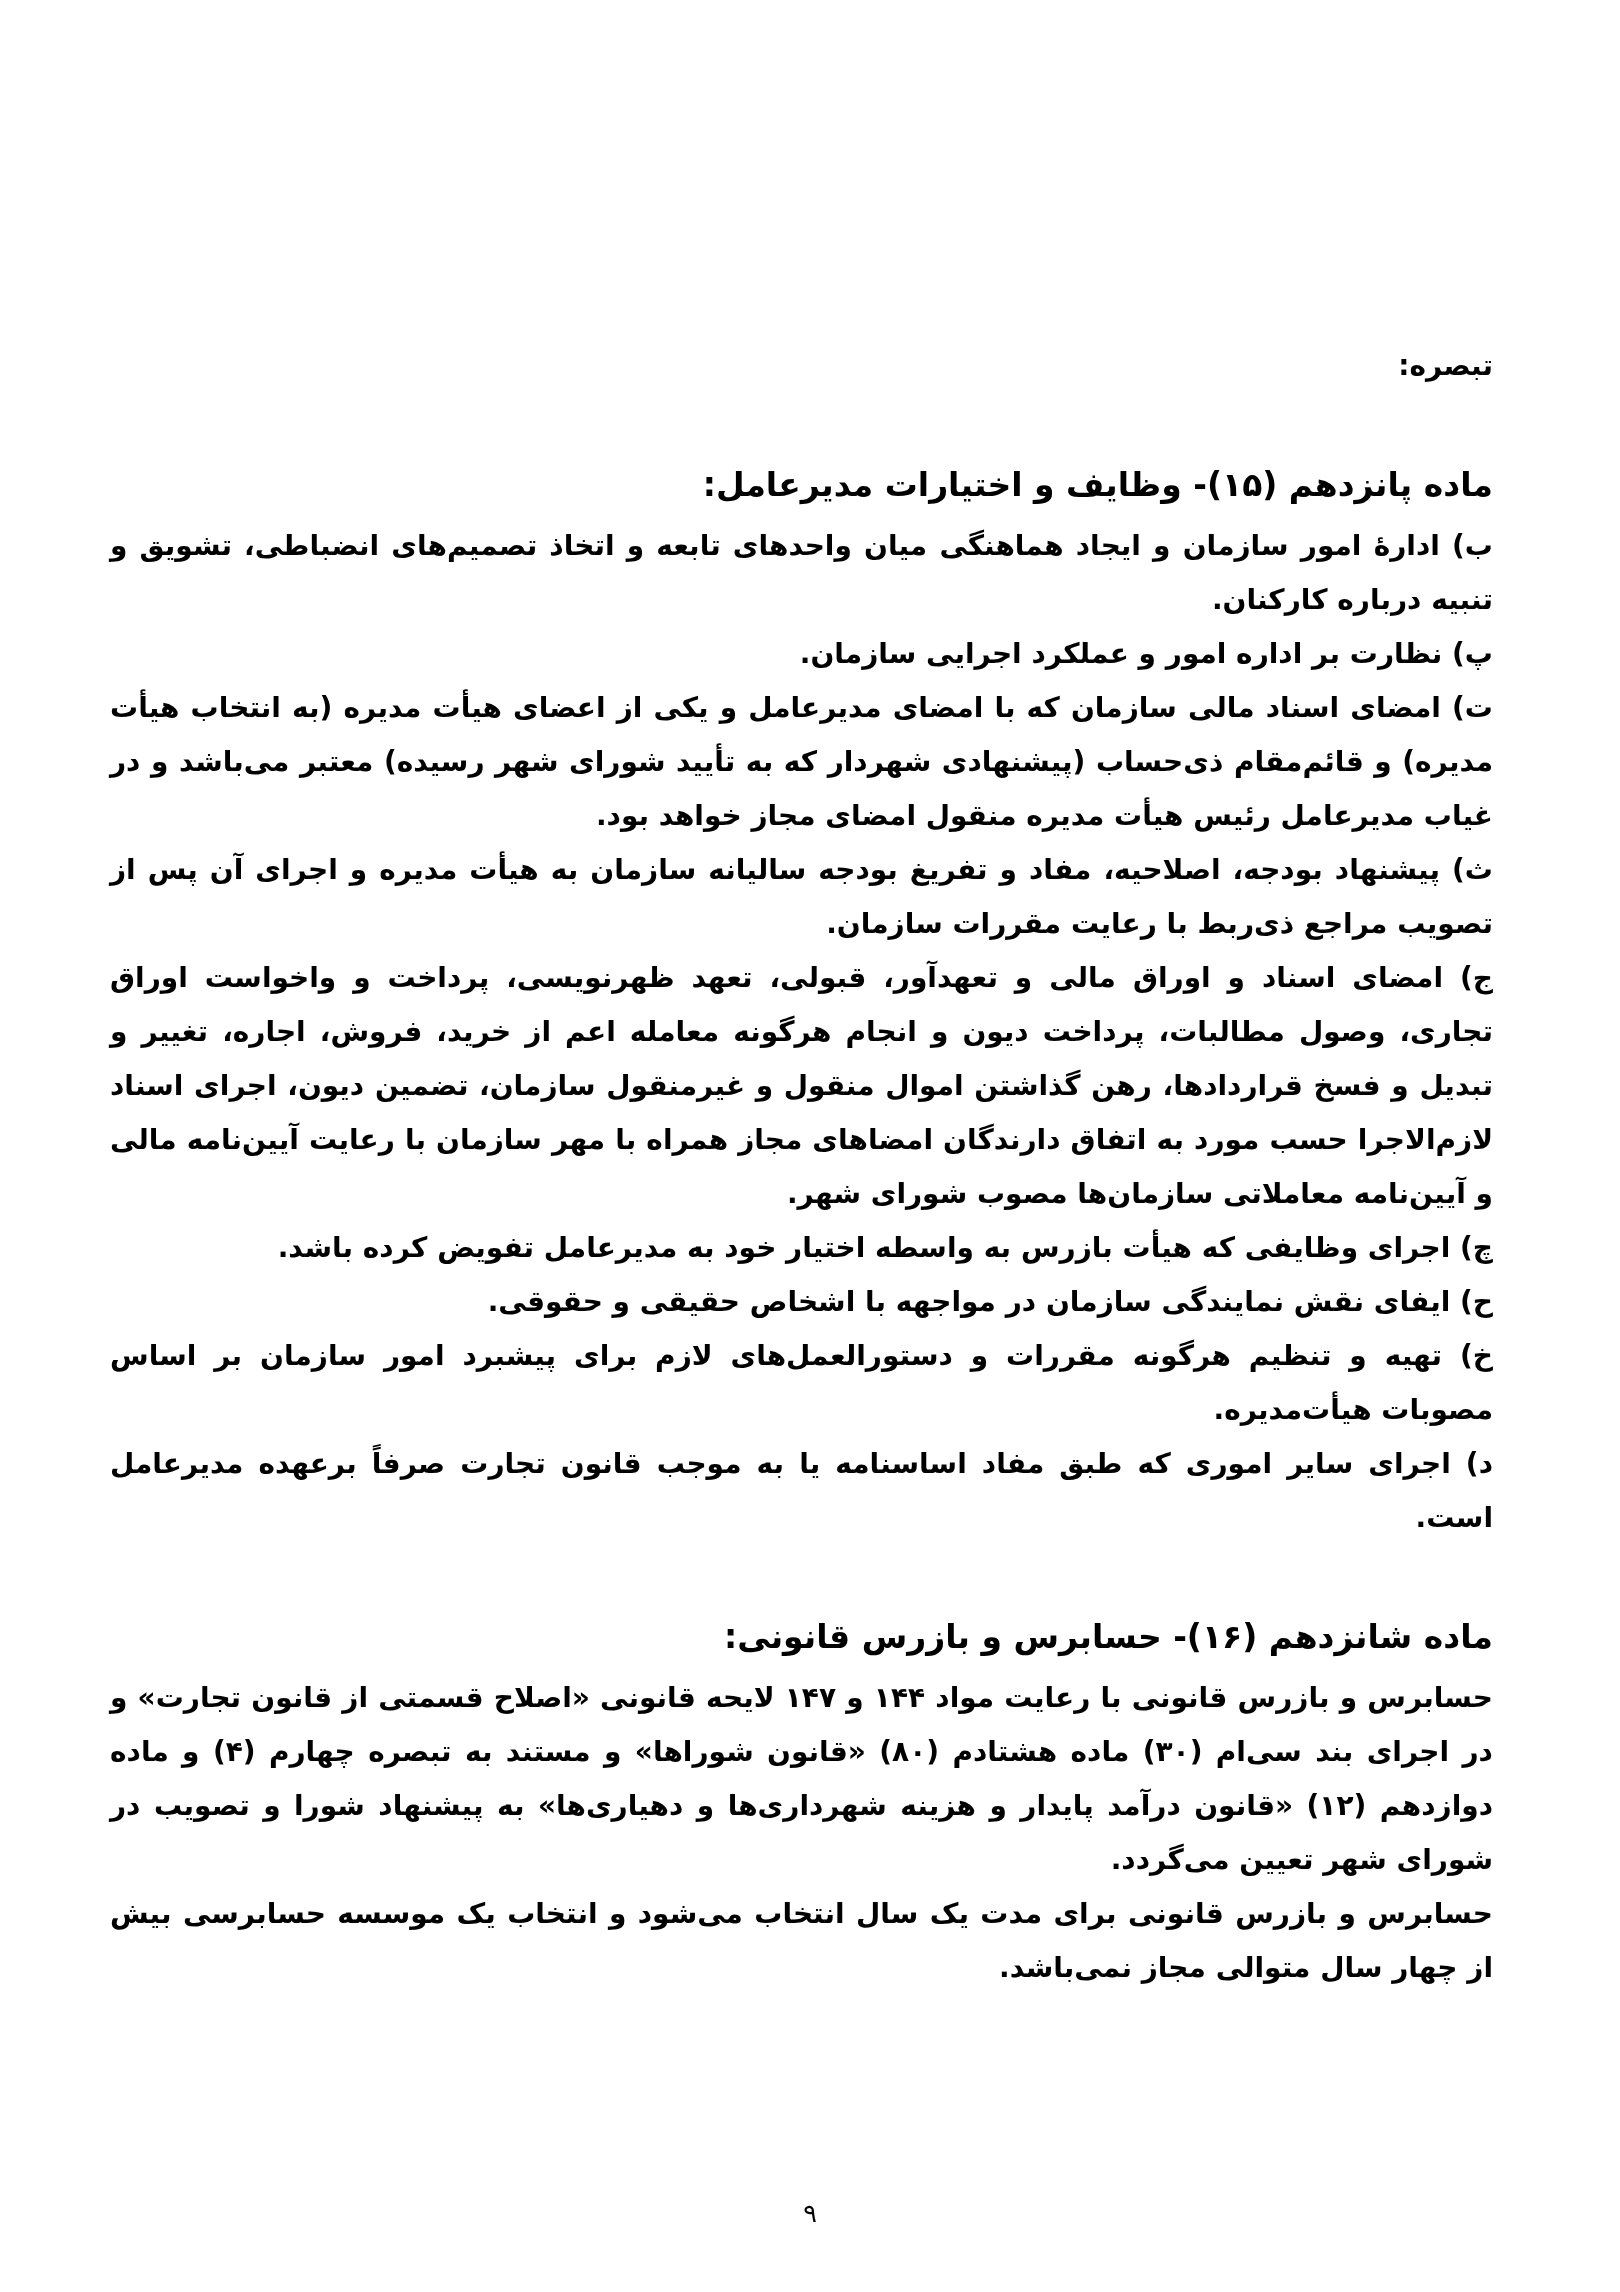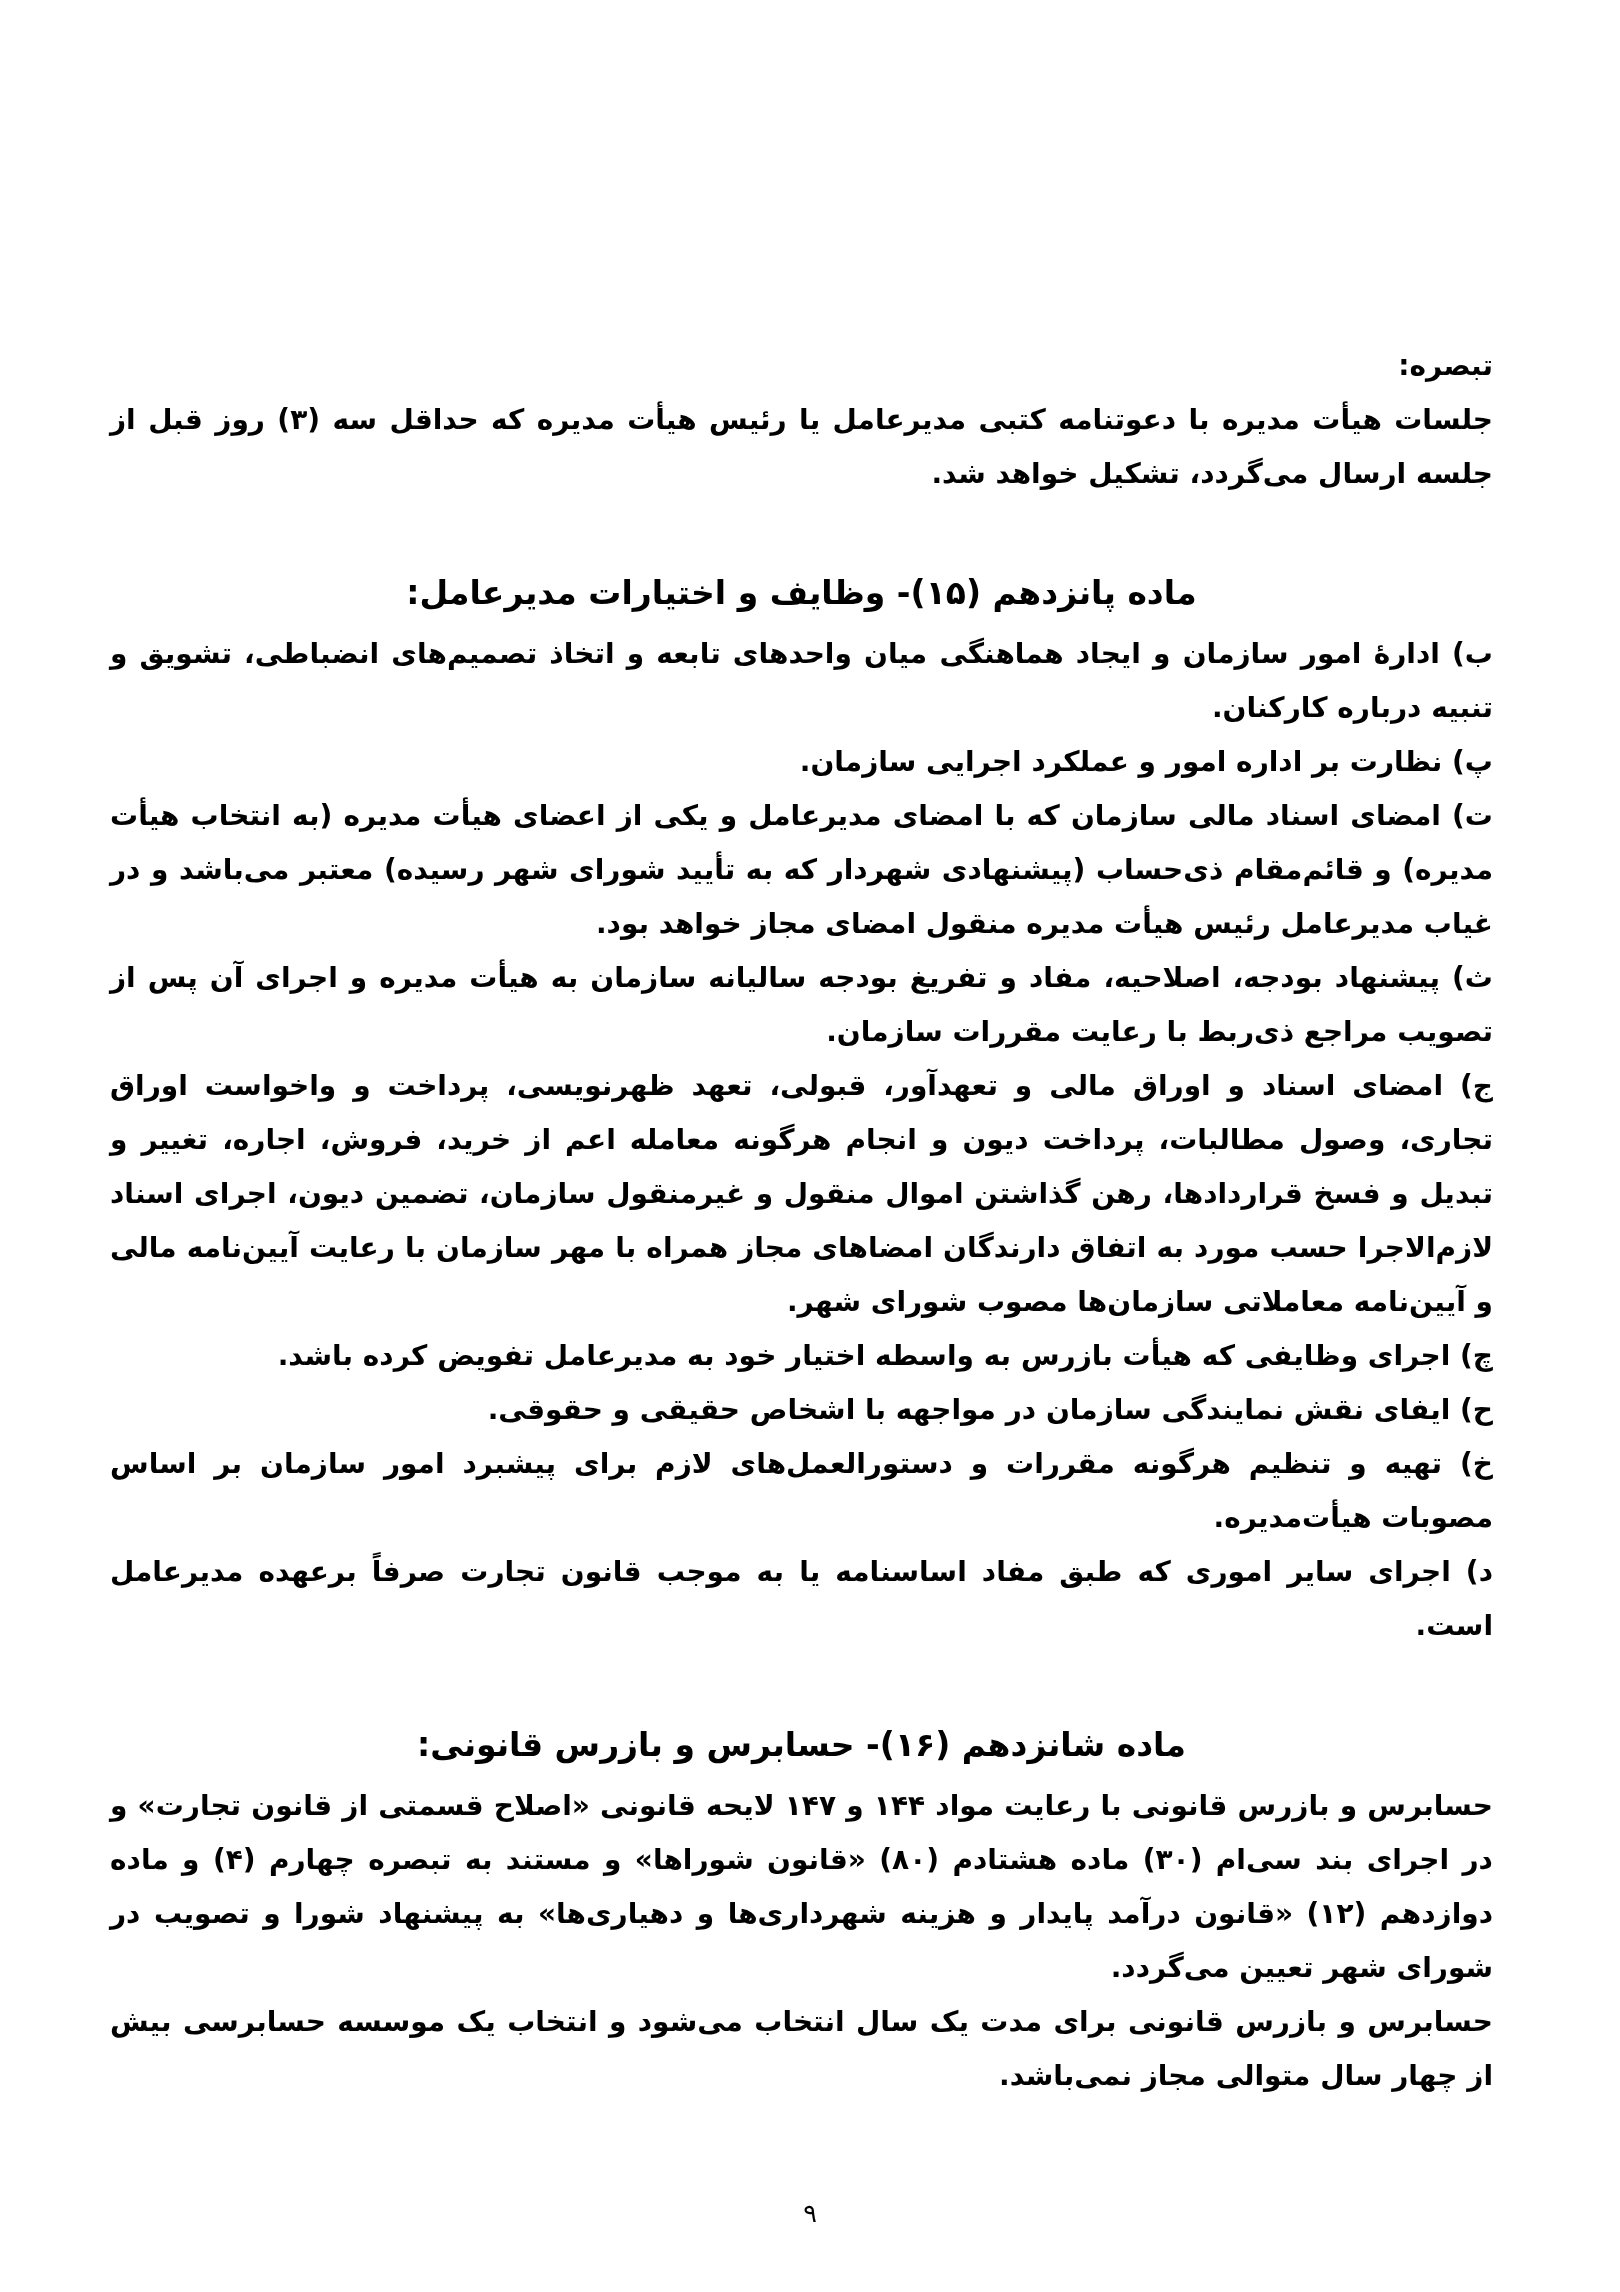--- a/index.html
+++ b/index.html
@@ -31,21 +31,21 @@
   .content p {
     margin: 0;
   }
   .note-label {
     text-align: right;
   }
   .heading {
     font-size: 33px;
     line-height: 61px;
     font-weight: bold;
-    text-align: center;
+    text-align: right;
     margin: 61px 0 3.9px 0;
   }
   .page-number {
     position: absolute;
     bottom: 65px;
     left: 0;
     right: 0;
     text-align: center;
     font-size: 25.5px;
     font-weight: normal;
@@ -53,21 +53,20 @@
   }
 </style>
 </head>
 <body>
 
 <div class="page">
   <div class="content">
 
     <p class="note-label">تبصره:</p>
 
-    <p class="para">جلسات هیأت مدیره با دعوتنامه کتبی مدیرعامل یا رئیس هیأت مدیره که حداقل سه (۳) روز قبل از جلسه ارسال می‌گردد، تشکیل خواهد شد.</p>
 
     <h2 class="heading">ماده پانزدهم (۱۵)- وظایف و اختیارات مدیرعامل:</h2>
 
 
     <p class="para list-item">ب) ادارهٔ امور سازمان و ایجاد هماهنگی میان واحدهای تابعه و اتخاذ تصمیم‌های انضباطی، تشویق و تنبیه درباره کارکنان.</p>
     <p class="para list-item">پ) نظارت بر اداره امور و عملکرد اجرایی سازمان.</p>
     <p class="para list-item">ت) امضای اسناد مالی سازمان که با امضای مدیرعامل و یکی از اعضای هیأت مدیره (به انتخاب هیأت مدیره) و قائم‌مقام ذی‌حساب (پیشنهادی شهردار که به تأیید شورای شهر رسیده) معتبر می‌باشد و در غیاب مدیرعامل رئیس هیأت مدیره منقول امضای مجاز خواهد بود.</p>
     <p class="para list-item">ث) پیشنهاد بودجه، اصلاحیه، مفاد و تفریغ بودجه سالیانه سازمان به هیأت مدیره و اجرای آن پس از تصویب مراجع ذی‌ربط با رعایت مقررات سازمان.</p>
     <p class="para list-item">ج) امضای اسناد و اوراق مالی و تعهدآور، قبولی، تعهد ظهرنویسی، پرداخت و واخواست اوراق تجاری، وصول مطالبات، پرداخت دیون و انجام هرگونه معامله اعم از خرید، فروش، اجاره، تغییر و تبدیل و فسخ قراردادها، رهن گذاشتن اموال منقول و غیرمنقول سازمان، تضمین دیون، اجرای اسناد لازم‌الاجرا حسب مورد به اتفاق دارندگان امضاهای مجاز همراه با مهر سازمان با رعایت آیین‌نامه مالی و آیین‌نامه معاملاتی سازمان‌ها مصوب شورای شهر.</p>
     <p class="para list-item">چ) اجرای وظایفی که هیأت بازرس به واسطه اختیار خود به مدیرعامل تفویض کرده باشد.</p>

